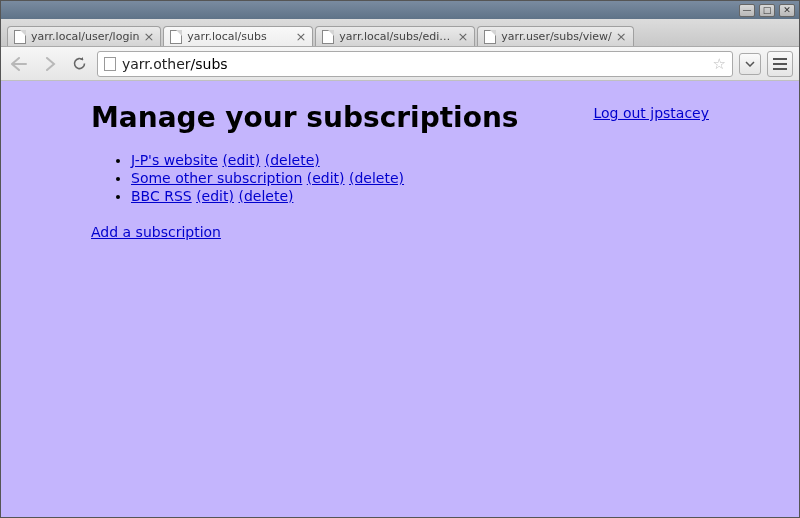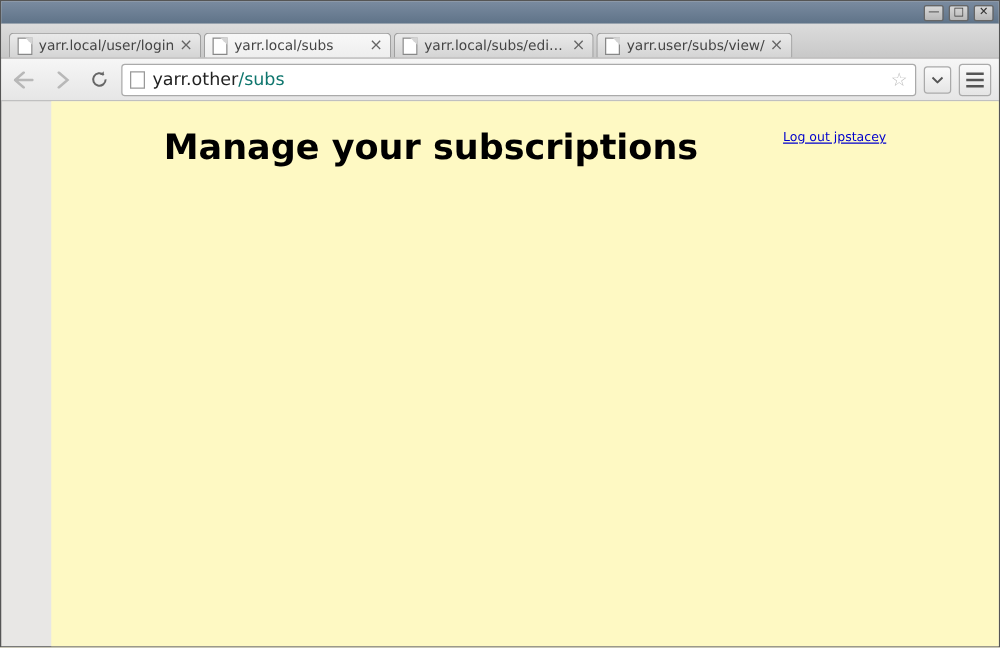--- a/index.html
+++ b/index.html
@@ -144,21 +144,21 @@
       border: 1px solid #999;
       position: relative;
       flex-shrink: 0;
     }
     .url-text {
       flex: 1;
       font-size: 14px;
       color: #222;
       font-family: "DejaVu Sans", Arial, sans-serif;
     }
-    .url-path { color: #0f766e; }
+    .url-path { color: #000000; }
     .star { color: #bbb; font-size: 15px; cursor: pointer; }
     .dropdown-btn {
       width: 22px;
       height: 22px;
       border: 1px solid #aaa;
       border-radius: 3px;
       background: linear-gradient(#fafafa,#e5e5e5);
       display: flex;
       align-items: center;
       justify-content: center;
@@ -175,40 +175,39 @@
       display: flex;
       align-items: center;
       justify-content: center;
       cursor: pointer;
       flex-direction: column;
       gap: 3px;
     }
     .menu-line { width: 14px; height: 2px; background: #555; }
     .viewport {
       flex: 1;
-      background: #fef9c3;
+      background: #c4b5fd;
       position: relative;
       overflow: auto;
-      margin-left: 40px;
     }
     .content {
       padding: 20px 90px;
     }
     .header-row {
       display: flex;
       align-items: flex-start;
     }
     h1 {
       font-size: 28px;
       font-weight: bold;
       color: #000;
       flex: 1;
     }
     .logout {
-      font-size: 10px;
+      font-size: 14px;
       color: #0000cd;
       text-decoration: underline;
       cursor: pointer;
       margin-top: 4px;
     }
     ul.subs {
       margin: 18px 0 0 40px;
       list-style: disc;
     }
     ul.subs li {
@@ -296,16 +295,34 @@
       <div class="menu-line"></div>
     </div>
   </div>
 
   <div class="viewport">
     <div class="content">
       <div class="header-row">
         <h1>Manage your subscriptions</h1>
         <a class="logout">Log out jpstacey</a>
       </div>
+      <ul class="subs">
+        <li>
+          <a class="link">J-P's website</a>
+          <a class="link">(edit)</a>
+          <a class="link">(delete)</a>
+        </li>
+        <li>
+          <a class="link">Some other subscription</a>
+          <a class="link">(edit)</a>
+          <a class="link">(delete)</a>
+        </li>
+        <li>
+          <a class="link">BBC RSS</a>
+          <a class="link">(edit)</a>
+          <a class="link">(delete)</a>
+        </li>
+      </ul>
+      <a class="link add-sub">Add a subscription</a>
     </div>
   </div>
 
 </div>
 
 </body></html>

